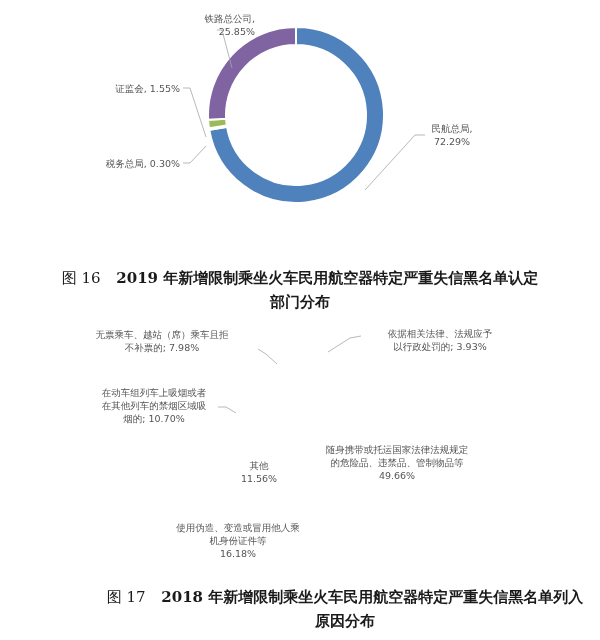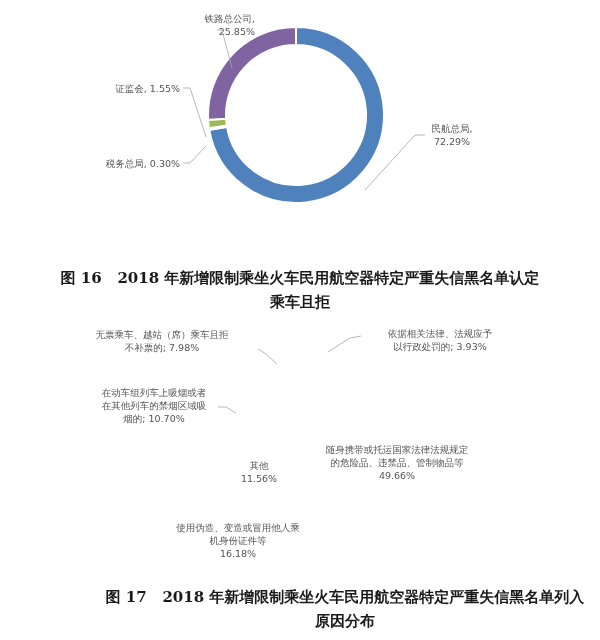--- a/index.html
+++ b/index.html
@@ -1,20 +1,20 @@
 <!DOCTYPE html>
 <html><head>
 <meta charset="utf-8">
 <style>
   html,body{margin:0;padding:0;background:#fff;}
   body{width:600px;height:640px;position:relative;overflow:hidden;font-family:"DejaVu Sans",sans-serif;}
   .chart-svg{position:absolute;left:0;top:0;}
   .lbl{font-family:"DejaVu Sans",sans-serif;font-size:9.5px;fill:#555;}
   .caption{position:absolute;left:0;width:600px;text-align:center;font-family:"DejaVu Serif",serif;font-size:15px;font-weight:bold;color:#1a1a1a;line-height:24px;}
-  .caption .num{font-weight:bold;}
+  .caption .num{font-weight:normal;}
 </style>
 </head>
 <body>
 
 <svg class="chart-svg" width="600" height="640" viewBox="0 0 600 640">
   <g id="donut">
       <path d="M296,27 A88,88 0 1 1 209.26586303432586,129.87244044599535 L227.0069365045774,126.83035035476904 A70,70 0 1 0 296,45 Z" fill="#4F81BD" stroke="#fff" stroke-width="2"></path>
       <path d="M209.26586303432586,129.87244044599535 A88,88 0 0 1 209.00092390037435,128.23483123472104 L226.7961894662069,125.52770666398266 A70,70 0 0 0 227.0069365045774,126.83035035476904 Z" fill="#4F81BD" stroke="#fff" stroke-width="2"></path>
       <path d="M209.00092390037435,128.23483123472104 A88,88 0 0 1 208.12623628105334,119.71186267485938 L226.10041522356516,118.7480725822745 A70,70 0 0 0 226.7961894662069,125.52770666398266 Z" fill="#9BBB59" stroke="#fff" stroke-width="2"></path>
       <path d="M208.12623628105334,119.71186267485938 A88,88 0 0 1 296,27 L296,45 A70,70 0 0 0 226.10041522356516,118.7480725822745 Z" fill="#8064A2" stroke="#fff" stroke-width="2"></path>
@@ -44,20 +44,20 @@
       <text class="lbl" text-anchor="middle"><tspan x="154" y="396">在动车组列车上吸烟或者</tspan><tspan x="154" y="409">在其他列车的禁烟区域吸</tspan><tspan x="154" y="422">烟的; 10.70%</tspan></text>
       <polyline points="218,407 226,407 236,413" fill="none" stroke="#a6a6a6" stroke-width="0.8"></polyline>
       <text class="lbl" text-anchor="middle"><tspan x="162" y="338">无票乘车、越站（席）乘车且拒</tspan><tspan x="162" y="351">不补票的; 7.98%</tspan></text>
       <polyline points="258,349 266,354 277,364" fill="none" stroke="#a6a6a6" stroke-width="0.8"></polyline>
       <text class="lbl" text-anchor="middle"><tspan x="440" y="337">依据相关法律、法规应予</tspan><tspan x="440" y="350">以行政处罚的; 3.93%</tspan></text>
       <polyline points="361,336 350,338 328,352" fill="none" stroke="#a6a6a6" stroke-width="0.8"></polyline>
     </g>
 </svg>
 
 <div class="caption" style="top:266px;">
-  <div><span class="num">图 16</span>&nbsp;&nbsp;&nbsp;<span>2018 年新增限制乘坐火车民用航空器特定严重失信黑名单认定</span></div>
-  <div>乘车且拒</div>
+  <div><span class="num">图 16</span>&nbsp;&nbsp;&nbsp;<span>2019 年新增限制乘坐火车民用航空器特定严重失信黑名单认定</span></div>
+  <div>部门分布</div>
 </div>
 
 <div class="caption" style="top:585px;margin-left:45px;">
   <div><span class="num">图 17</span>&nbsp;&nbsp;&nbsp;<span>2018 年新增限制乘坐火车民用航空器特定严重失信黑名单列入</span></div>
   <div>原因分布</div>
 </div>
 
 </body></html>

